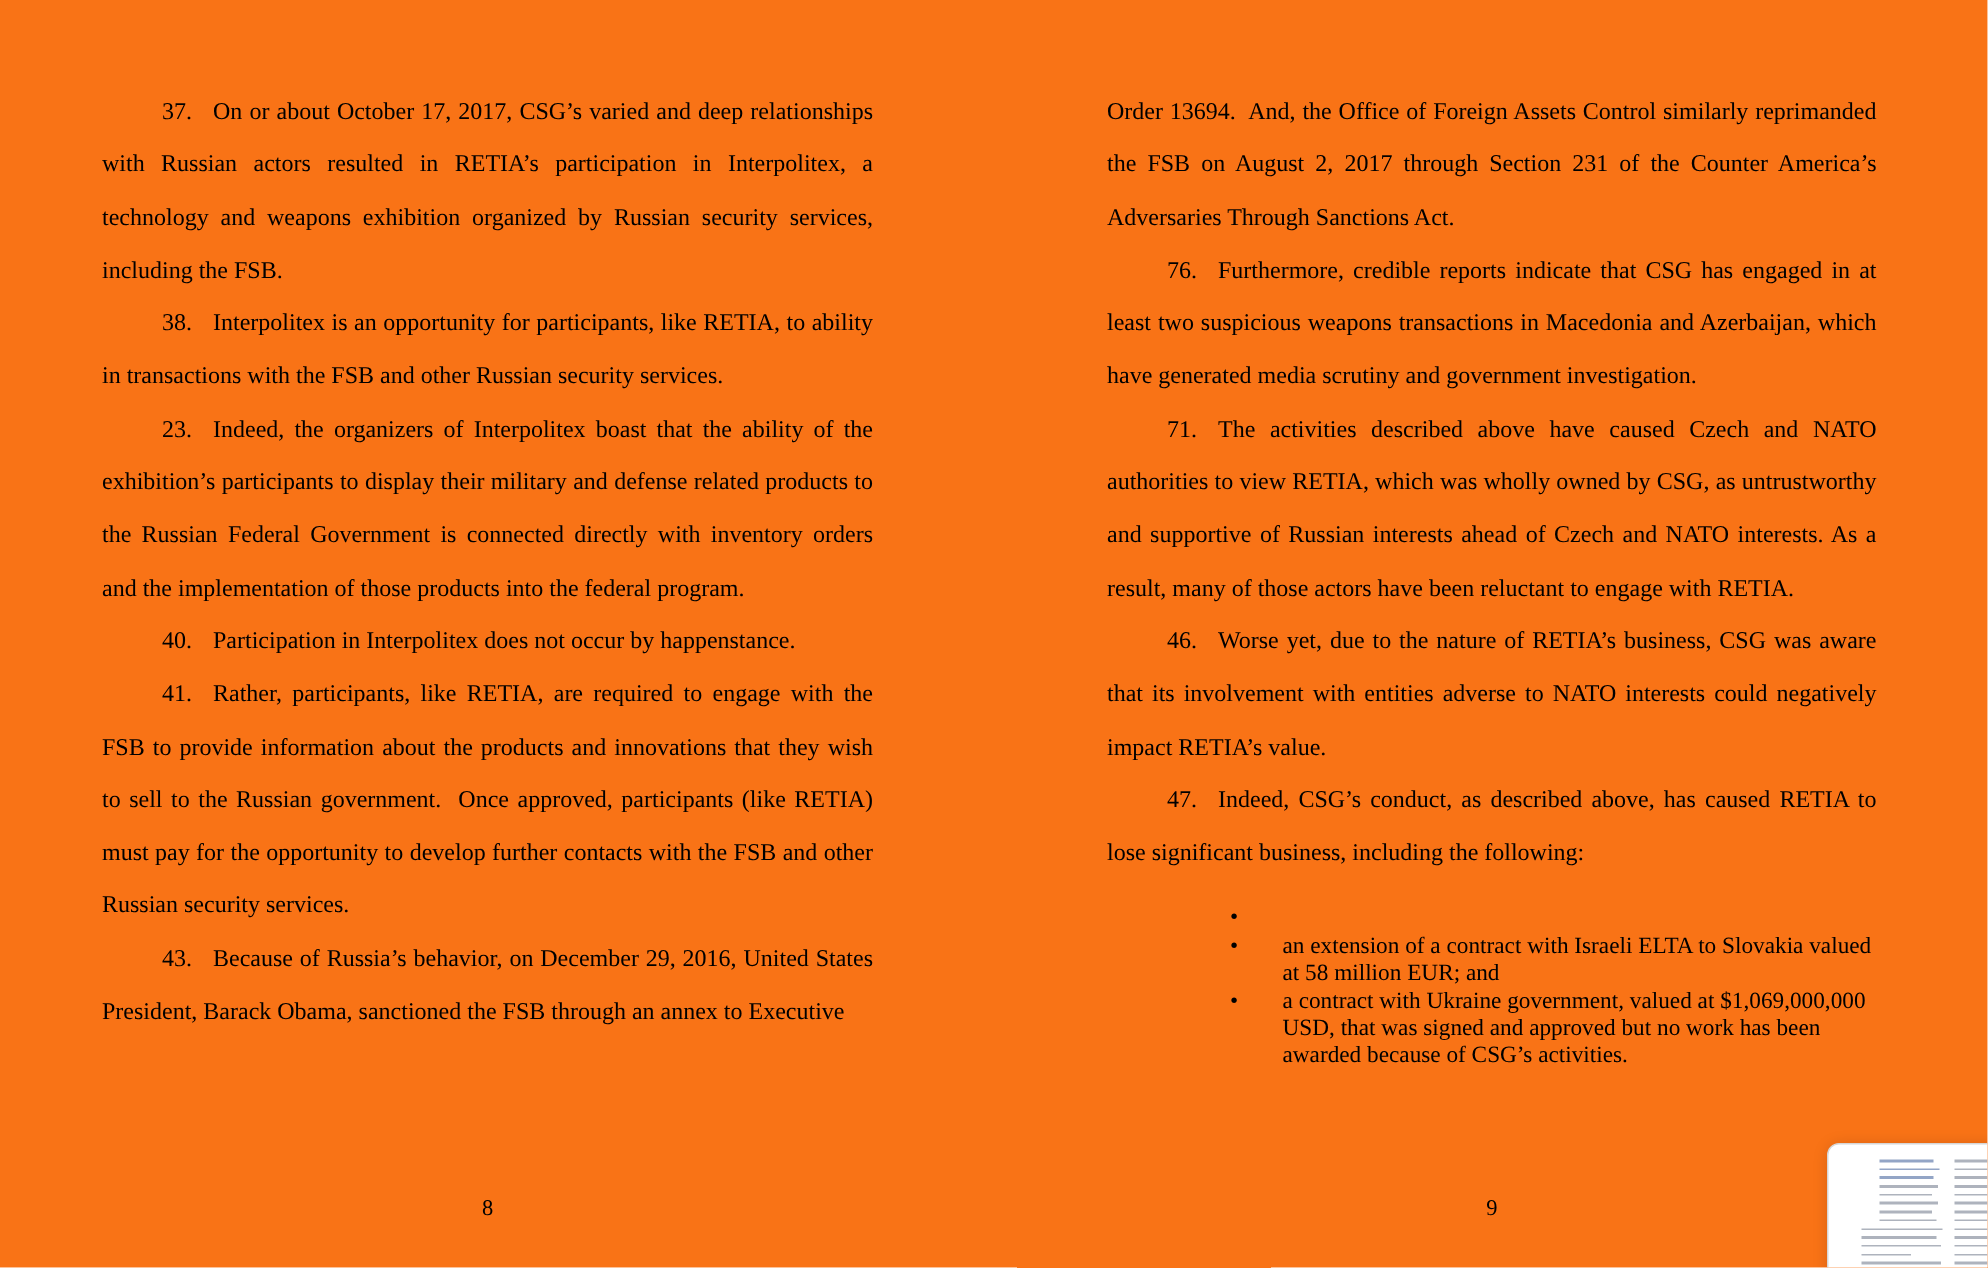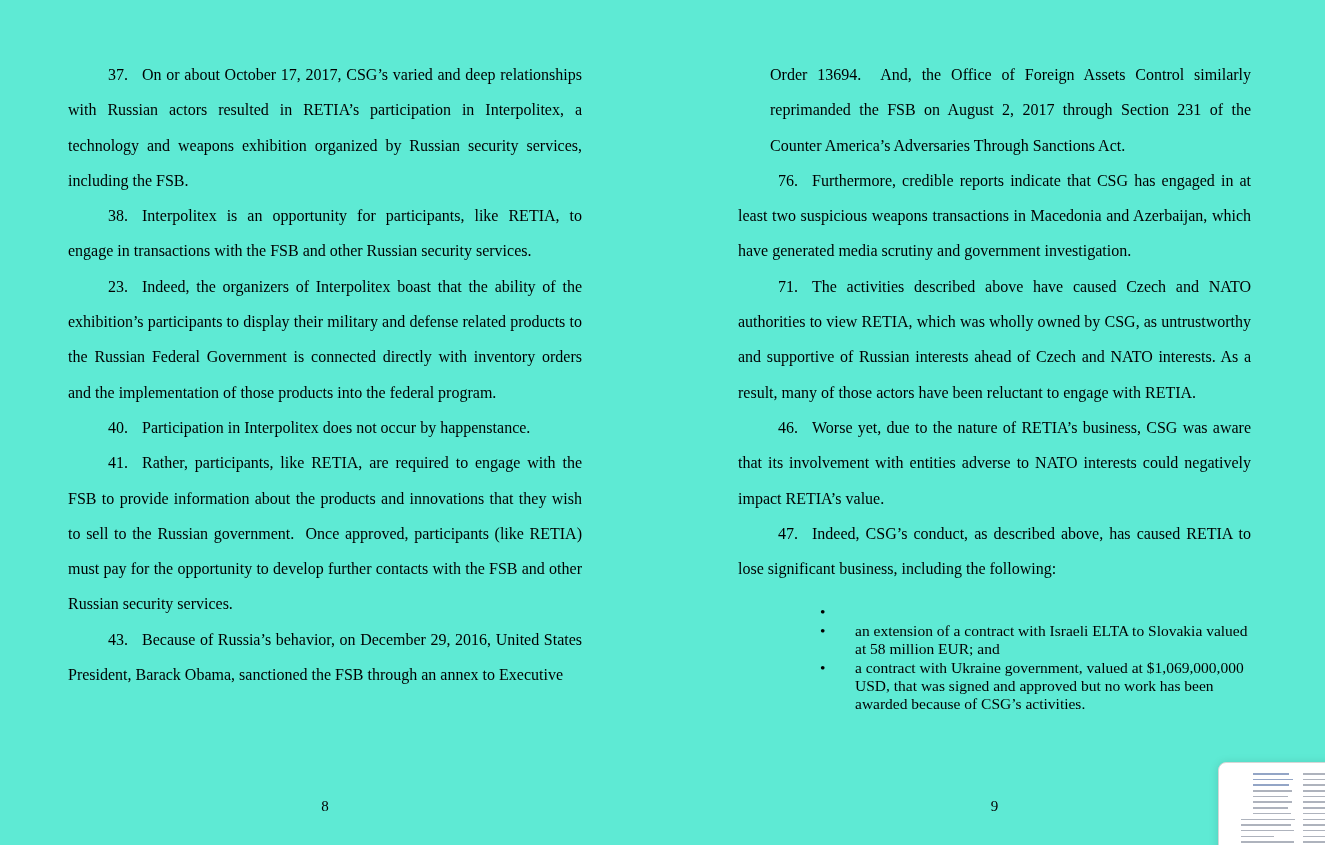--- a/index.html
+++ b/index.html
@@ -1,36 +1,36 @@
 <!DOCTYPE html>
 <html><head>
 <meta charset="utf-8">
 <style>
   html, body { margin: 0; padding: 0; background: #ffffff; }
   .canvas {
     position: relative;
     width: 1325px;
     height: 845px;
-    background: #5eead4;
+    background: #f97316;
     overflow: hidden;
     font-family: "Liberation Serif", serif;
     color: #000000;
   }
   .page { position: absolute; top: 57px; height: 788px; }
   .page-left  { left: 68px;  width: 514px; }
   .page-right { left: 738px; width: 513px; }
 
   .para {
     margin: 0;
     text-align: justify;
     text-indent: 40px;
     font-size: 16px;
     line-height: 35.3px;
   }
-  .para.cont { text-indent: 0; margin-left: 32px; }
+  .para.cont { text-indent: 0; }
   .ptab { display: inline-block; width: 14px; }
 
   .losses { list-style: none; margin: 17px 0 0 0; padding: 0; }
   .losses li {
     display: flex;
     padding-left: 82px;
     font-size: 15.5px;
     line-height: 18.4px;
     text-align: left;
   }
@@ -62,21 +62,21 @@
   .mini-line.linkish { background: #93a5c6; }
 </style>
 </head>
 <body>
 
 <div class="canvas">
 
   <section class="page page-left">
     <div id="left-body">
         <p class="para"><span>37.</span><span class="ptab"></span><span>On or about October 17, 2017, CSG’s varied and deep relationships with Russian actors resulted in RETIA’s participation in Interpolitex, a technology and weapons exhibition organized by Russian security services, including the FSB.</span></p>
-        <p class="para"><span>38.</span><span class="ptab"></span><span>Interpolitex is an opportunity for participants, like RETIA, to engage in transactions with the FSB and other Russian security services.</span></p>
+        <p class="para"><span>38.</span><span class="ptab"></span><span>Interpolitex is an opportunity for participants, like RETIA, to ability in transactions with the FSB and other Russian security services.</span></p>
         <p class="para"><span>23.</span><span class="ptab"></span><span>Indeed, the organizers of Interpolitex boast that the ability of the exhibition’s participants to display their military and defense related products to the Russian Federal Government is connected directly with inventory orders and the implementation of those products into the federal program.</span></p>
         <p class="para"><span>40.</span><span class="ptab"></span><span>Participation in Interpolitex does not occur by happenstance.</span></p>
         <p class="para"><span>41.</span><span class="ptab"></span><span>Rather, participants, like RETIA, are required to engage with the FSB to provide information about the products and innovations that they wish to sell to the Russian government.&nbsp; Once approved, participants (like RETIA) must pay for the opportunity to develop further contacts with the FSB and other Russian security services.</span></p>
         <p class="para"><span>43.</span><span class="ptab"></span><span>Because of Russia’s behavior, on December 29, 2016, United States President, Barack Obama, sanctioned the FSB through an annex to Executive</span></p>
       </div>
     <div class="page-number">8</div>
   </section>
 
   <section class="page page-right">
     <div id="right-body">

